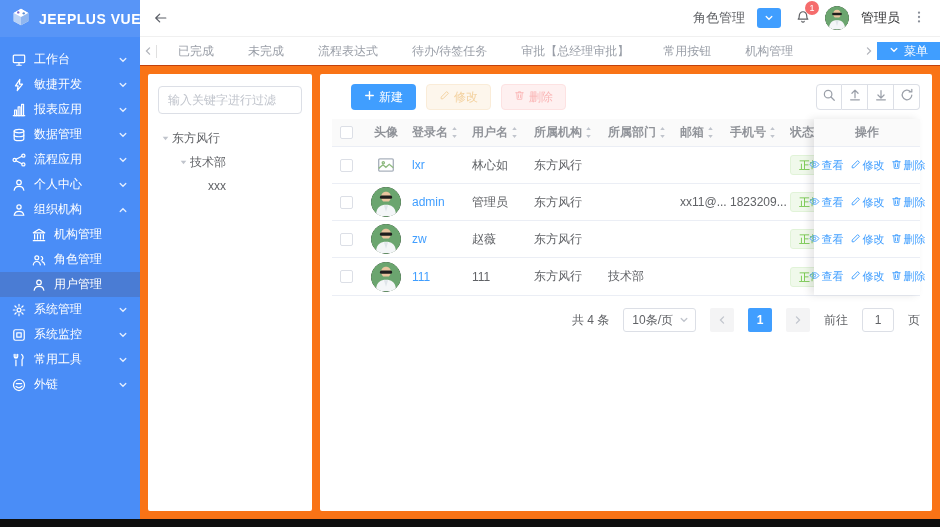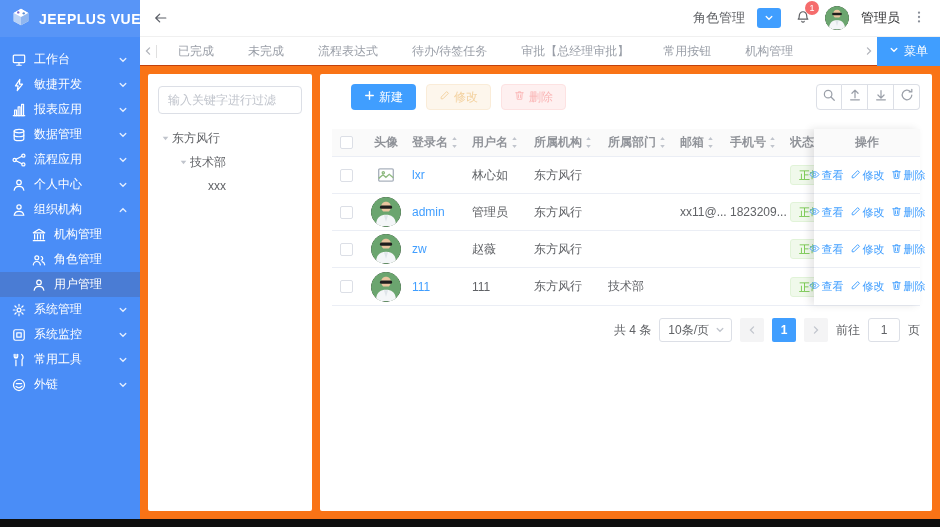--- a/index.html
+++ b/index.html
@@ -33,34 +33,34 @@
   .avatar svg { display:block; width:100%; height:100%; }
   .user-name { color:#303133; }
   .more-dots { color:#8a8f99; cursor:pointer; display:flex; }
 
   
   .tabbar { height:29px; background:#fff; border-bottom:1px solid #c2410c; display:flex; align-items:center; font-size:12px; color:#9a9fa8; flex-shrink:0;text-align:center; }
   .tab-scroll { width:16px; display:flex; justify-content:center; color:#b0b3ba; cursor:pointer; }
   .tab-divider { width:1px; height:13px; background:#e0e0e0; margin-right:4px; }
   .tabs { flex:1; display:flex; align-items:center; height:100%; overflow:hidden; }
   .tab { height:100%; display:flex; align-items:center; gap:5px; padding:0 17px; cursor:pointer; white-space:nowrap; }
-  .menu-btn { height:29px; padding:0 12px; background:var(--accent); color:#fff; display:flex; align-items:center; gap:5px; font-size:12px; cursor:pointer; flex-shrink:0; }
+  .menu-btn { height:18px; padding:0 12px; background:var(--accent); color:#fff; display:flex; align-items:center; gap:5px; font-size:12px; cursor:pointer; flex-shrink:0; }
 
   
   .content { flex:1; min-height:0; display:flex; gap:8px; padding:8px; }
   .card { background:#fff; border-radius:2px; }
   .tree-card { width:164px; flex-shrink:0; padding:12px 10px; }
   .filter-input { width:100%; height:28px; border:1px solid #dcdfe6; border-radius:4px; padding:0 9px; font-size:12px; color:#606266; background:#fff; outline:none; font-family:inherit; }
   .filter-input::placeholder { color:#c0c4cc; }
   .tree { margin-top:12px; font-size:12px; color:#606266; }
   .tree-node { height:24px; display:flex; align-items:center; cursor:pointer; }
   .tree-caret { width:14px; height:14px; color:#c0c4cc; display:flex; align-items:center; justify-content:center; flex-shrink:0; }
 
   .table-card { flex:1; min-width:0; padding:10px 12px; display:flex; flex-direction:column; }
-  .toolbar { display:flex; align-items:center; margin-bottom:19px;padding-left:19px; }
+  .toolbar { display:flex; align-items:center; margin-bottom:9px;padding-left:19px; }
   .btn { height:26px; border-radius:4px; font-size:12px; display:inline-flex; align-items:center; gap:4px; padding:0 12px; cursor:pointer; border:1px solid transparent; margin-right:10px; font-family:inherit; }
   .btn-primary { background:var(--accent); color:#fff; }
   .btn-warn-dis { background:#fdf6ec; border-color:#faecd8; color:#f3d19e; cursor:not-allowed; }
   .btn-danger-dis { background:#fef0f0; border-color:#fde2e2; color:#fab6b6; cursor:not-allowed; }
   .icon-group { margin-left:auto; display:flex; }
   .icon-btn { width:26px; height:26px; border:1px solid #dcdfe6; display:flex; align-items:center; justify-content:center; color:#9a9fa8; background:#fff; cursor:pointer; }
   .icon-btn + .icon-btn { border-left:none; }
   .icon-btn:first-child { border-radius:4px 0 0 4px; }
   .icon-btn:last-child { border-radius:0 4px 4px 0; }
 
@@ -83,21 +83,21 @@
   .row-avatar svg { display:block; width:100%; height:100%; }
   .broken-img { color:#aab2bd; display:flex; }
   .ops-col { position:absolute; top:0; right:0; width:106px; background:#fff; box-shadow:-4px 0 8px rgba(0,0,0,0.10); }
   .ops-head { height:28px; background:#fafafa; border-bottom:1px solid #ebeef5; display:flex; align-items:center; justify-content:center; color:#909399; font-weight:bold; }
   .ops-row { height:37px; border-bottom:1px solid #ebeef5; display:flex; align-items:center; justify-content:center; gap:6px; }
   .ops-row:last-child { border-bottom:none; }
   .op-link { display:flex; align-items:center; gap:2px; color:var(--accent); font-size:11px; cursor:pointer; white-space:nowrap; }
   .op-link svg { width:11px; height:11px; }
 
   
-  .pagination { margin-top:12px; display:flex; align-items:center; justify-content:flex-end; gap:8px; font-size:12px; color:#606266; }
+  .pagination { margin-top:12px; display:flex; align-items:center; justify-content:flex-end; gap:14px; font-size:12px; color:#606266; }
   .page-size { height:24px; border:1px solid #dcdfe6; border-radius:3px; padding:0 6px 0 8px; display:flex; align-items:center; gap:6px; color:#606266; cursor:pointer; background:#fff; }
   .page-size .chev { color:#c0c4cc; display:flex; }
   .pg-btn { width:24px; height:24px; border-radius:2px; background:#f4f4f5; color:#c0c4cc; display:flex; align-items:center; justify-content:center; cursor:pointer; }
   .pg-num { width:24px; height:24px; border-radius:2px; background:var(--accent); color:#fff; display:flex; align-items:center; justify-content:center; font-weight:bold; cursor:pointer; }
   .goto-input { width:32px; height:24px; border:1px solid #dcdfe6; border-radius:3px; text-align:center; font-size:12px; color:#606266; outline:none; font-family:inherit; }
 
   .bottom-strip { position:absolute; left:0; bottom:0; width:940px; height:8px; background:#0e0e0e; }
 </style>
 </head>
 <body>

